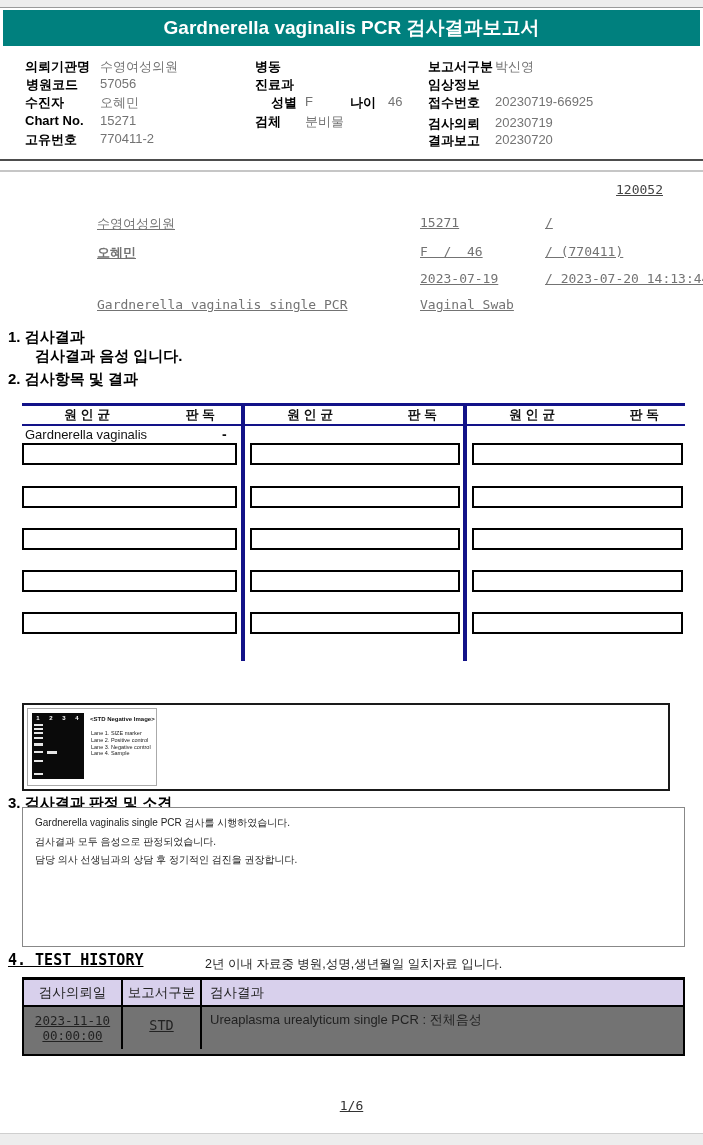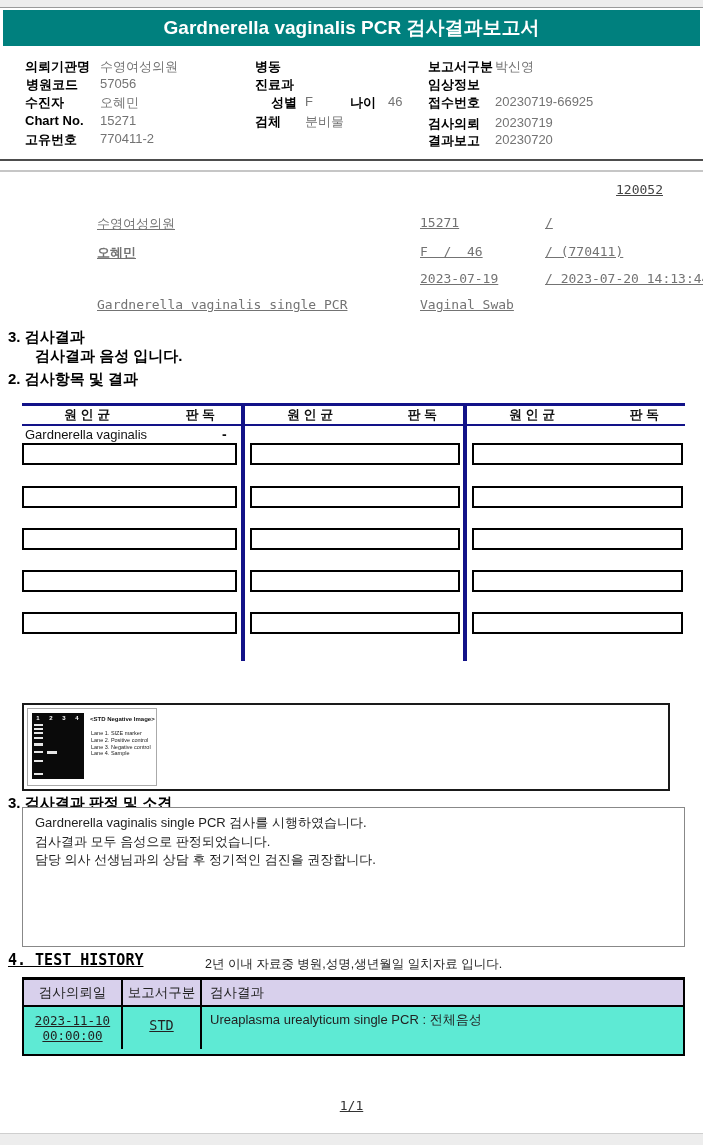--- a/index.html
+++ b/index.html
@@ -72,21 +72,21 @@
   <div class="val mono" style="left:420px;top:215px;">15271</div>
   <div class="val mono" style="left:545px;top:215px;">/</div>
   <div class="val mono" style="left:97px;top:244px;font-weight:bold;">오혜민</div>
   <div class="val mono pre" style="left:420px;top:244px;">F  /  46</div>
   <div class="val mono pre" style="left:545px;top:244px;">/ (770411)</div>
   <div class="val mono" style="left:420px;top:271px;">2023-07-19</div>
   <div class="val mono pre" style="left:545px;top:271px;">/ 2023-07-20 14:13:44</div>
   <div class="val mono" style="left:97px;top:297px;">Gardnerella vaginalis single PCR</div>
   <div class="val mono" style="left:420px;top:297px;">Vaginal Swab</div>
 
-  <div class="sec-title" style="left:8px;top:328px;">3. 검사결과</div>
+  <div class="sec-title" style="left:8px;top:328px;">1. 검사결과</div>
   <div class="sec-title" style="left:35px;top:347px;">검사결과 음성 입니다.</div>
 
   <div class="sec-title" style="left:8px;top:370px;">2. 검사항목 및 결과</div>
 
   <div class="abs" style="left:22px;top:403px;width:663px;height:258px;">
     <div class="abs navy" style="left:0;top:0;width:663px;height:3px;"></div>
     <div class="abs navy" style="left:0;top:21px;width:663px;height:2px;"></div>
     <div class="abs navy" style="left:219px;top:0;width:4px;height:258px;"></div>
     <div class="abs navy" style="left:441px;top:0;width:4px;height:258px;"></div>
 
@@ -147,44 +147,44 @@
         <div class="legend-line">Lane 1. SIZE marker</div>
         <div class="legend-line">Lane 2. Positive control</div>
         <div class="legend-line">Lane 3. Negative control</div>
         <div class="legend-line">Lane 4. Sample</div>
       </div>
     </div>
   </div>
 
   <div class="sec-title" style="left:8px;top:794px;">3. 검사결과 판정 및 소견</div>
   <div class="abs" style="left:22px;top:807px;width:661px;height:138px;border:1px solid #888;background:#fff;">
-    <div class="abs" style="left:12px;top:6px;font-size:13px;line-height:18.5px;color:#222;">
+    <div class="abs" style="left:12px;top:6px;font-size:10px;line-height:18.5px;color:#222;">
       <div>Gardnerella vaginalis single PCR 검사를 시행하였습니다.</div>
       <div>검사결과 모두 음성으로 판정되었습니다.</div>
       <div>담당 의사 선생님과의 상담 후 정기적인 검진을 권장합니다.</div>
     </div>
   </div>
 
   <div class="sec-title mono" style="left:8px;top:951px;">4. TEST HISTORY</div>
   <div class="abs" style="left:205px;top:956px;font-size:12.5px;color:#222;white-space:nowrap;">2년 이내 자료중 병원,성명,생년월일 일치자료 입니다.</div>
 
-  <div class="abs" style="left:22px;top:977px;width:659px;height:74px;border:2px solid #000;border-top:3px solid #000;background:#5eead4;">
+  <div class="abs" style="left:22px;top:977px;width:659px;height:74px;border:2px solid #000;border-top:3px solid #000;background:#737373;">
     <div class="abs" style="left:0;top:0;width:659px;height:25px;background:#D8D0EC;border-bottom:2px solid #000;"></div>
     <div class="abs" style="left:97px;top:0;width:2px;height:69px;background:#000;"></div>
     <div class="abs" style="left:176px;top:0;width:2px;height:69px;background:#000;"></div>
 
     <div class="abs" style="left:0;top:4px;width:97px;text-align:center;font-size:13.5px;color:#222;">검사의뢰일</div>
     <div class="abs" style="left:99px;top:4px;width:77px;text-align:center;font-size:13.5px;color:#222;">보고서구분</div>
     <div class="abs" style="left:186px;top:4px;font-size:13.5px;color:#222;">검사결과</div>
 
     <div class="abs mono" style="left:0;top:33px;width:97px;text-align:center;font-size:12.5px;line-height:15px;color:#222;">
       <div>2023-11-10</div>
       <div>00:00:00</div>
     </div>
     <div class="abs mono" style="left:99px;top:37px;width:77px;text-align:center;font-size:13.5px;color:#222;">STD</div>
     <div class="abs" style="left:186px;top:31px;font-size:13px;color:#222;white-space:nowrap;">Ureaplasma urealyticum single PCR : 전체음성</div>
   </div>
 
-  <div class="abs mono" style="left:0;top:1098px;width:703px;text-align:center;font-size:13px;color:#333;">1/1</div>
+  <div class="abs mono" style="left:0;top:1098px;width:703px;text-align:center;font-size:13px;color:#333;">1/6</div>
 
   <div class="abs" style="left:0;top:1133px;width:703px;height:12px;background:#ededed;border-top:1px solid #cfcfcf;"></div>
 
 </div>
 
 </body></html>

